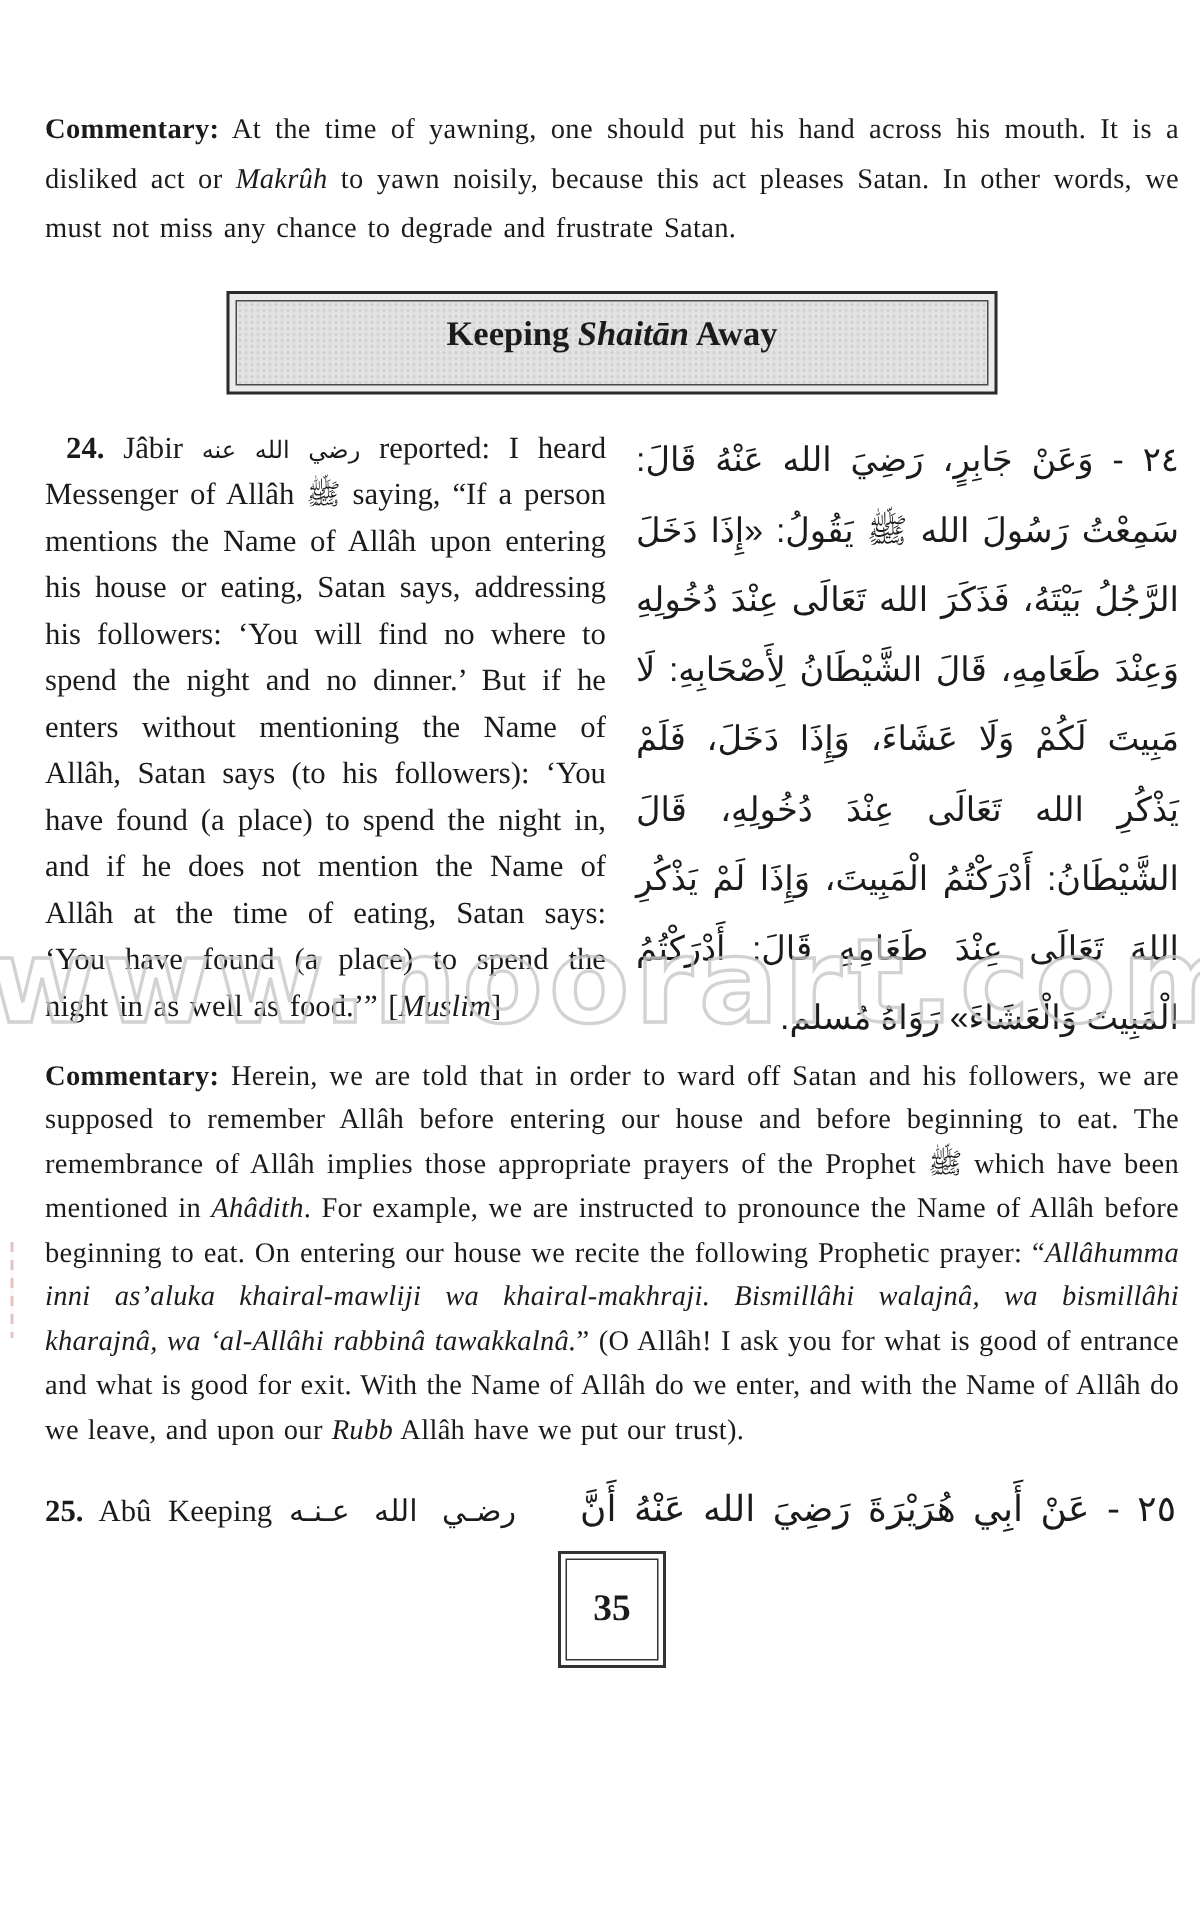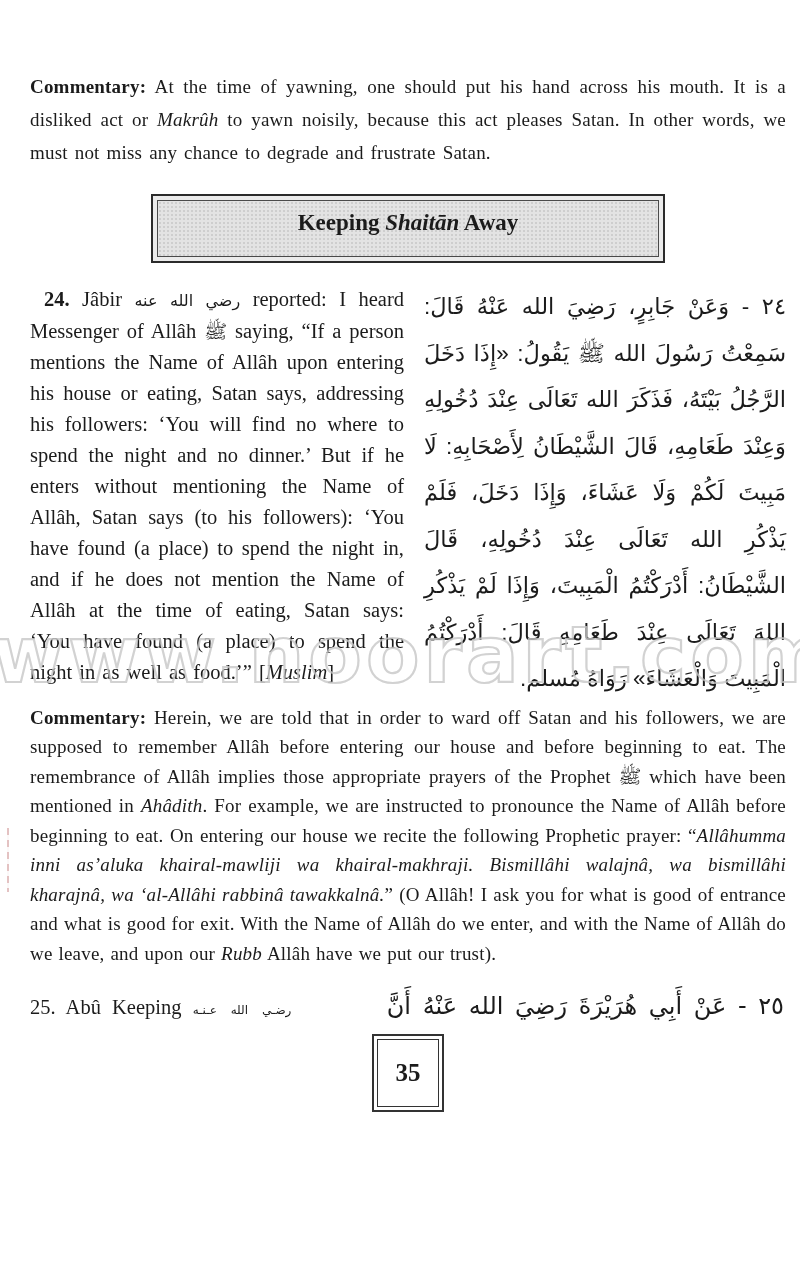--- a/index.html
+++ b/index.html
@@ -81,22 +81,22 @@
 
   
   .h25-row {
     display:flex;
     justify-content:space-between;
     align-items:baseline;
     margin-top:24px;
     padding-right:2px;
   }
   .h25-en { font-size:20.5px; word-spacing:6px; }
-  .h25-en b { font-weight:normal; }
-  .h25-en .arabic-inline { font-size:12px; word-spacing:10px; }
+  .h25-en b { font-weight:bold; }
+  .h25-en .arabic-inline { font-size:20px; word-spacing:10px; }
   .h25-ar {
     direction:rtl;
     font-family:"DejaVu Sans", sans-serif;
     font-size:24px;
     word-spacing:4px;
   }
 
   
   .pagenum-outer {
     width:62px;

